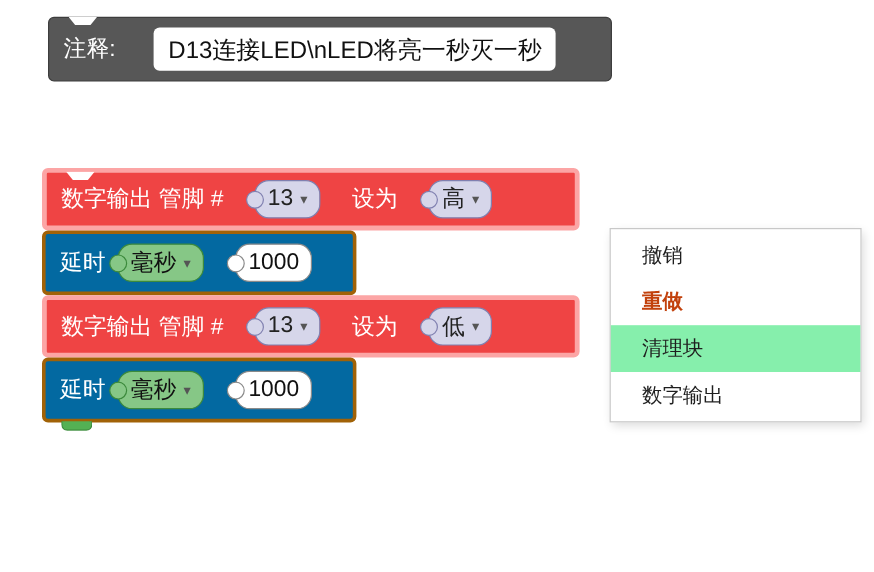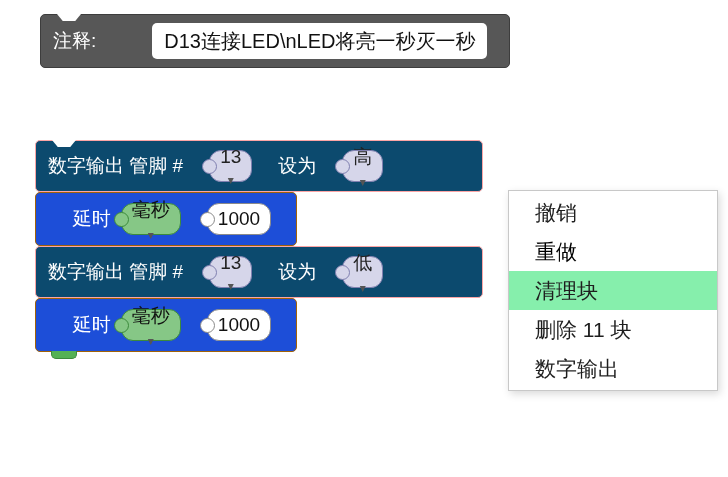--- a/index.html
+++ b/index.html
@@ -51,39 +51,37 @@
   .comment-field{
     display:flex;align-items:center;
     box-sizing:border-box;
     height:36px;
     padding:0 12px;
     background:#fff;
     border-radius:5px;
     color:#111;
     font-size:20px;
     white-space:nowrap;
-    margin-left:24px;
-  }
-
-  
-  .brown{background:#0c4a6e;border:1px solid #fca5a5;text-align:center;}
-  .green{background:#1d4ed8;border:1px solid #a16207;justify-content:center;}
+  }
+
+  
+  .brown{background:#ef4444;border:4px solid #fca5a5;text-align:center;}
+  .green{background:#0369a1;border:3px solid #a16207;}
 
   
   .socket{
     position:relative;
     display:flex;align-items:center;justify-content:center;
     box-sizing:border-box;
     height:32px;
     padding:12px 10px;
     border-radius:12px;
     font-size:19px;
     gap:6px;
     white-space:nowrap;
-    flex-direction:column;
   }
   .socket::before{ 
     content:"";
     position:absolute;
     left:-8px;top:50%;
     width:13px;height:13px;
     margin-top:-7px;
     border-radius:50%;
     background:inherit;
     border:1px solid;
@@ -119,26 +117,26 @@
     box-sizing:border-box;
     background:#fff;
     border:1px solid #c8c8c8;
     box-shadow:2px 3px 8px rgba(0,0,0,.15);
     padding:2px 0;
   }
   .menu-item{
     height:39px;
     line-height:39px;
     padding-left:26px;
-    font-size:21px;
+    font-size:17px;
     color:#1e1e1e;
     white-space:nowrap;
     cursor:default;
   }
-  .menu-item.disabled{color:#000000;}
+  .menu-item.disabled{color:#c2410c;font-weight:bold;}
   .menu-item.hovered{background:#86efac;}
 </style>
 </head>
 <body>
 
 <div style="position:absolute;inset:0;">
 
   <div class="block comment-block" style="left:40px;top:14px;width:470px;height:54px;">
     <span class="notch"></span>
     <span class="block-label">注释:</span>
@@ -194,15 +192,14 @@
     </span>
   </div>
 
   <div class="bottom-tab" style="left:51px;top:351px;"></div>
 </div>
 
 <div class="context-menu">
   <div class="menu-item">撤销</div>
   <div class="menu-item disabled">重做</div>
   <div class="menu-item hovered">清理块</div>
-  <div class="menu-item">删除 11 块</div>
   <div class="menu-item">数字输出</div>
 </div>
 
 </body></html>

